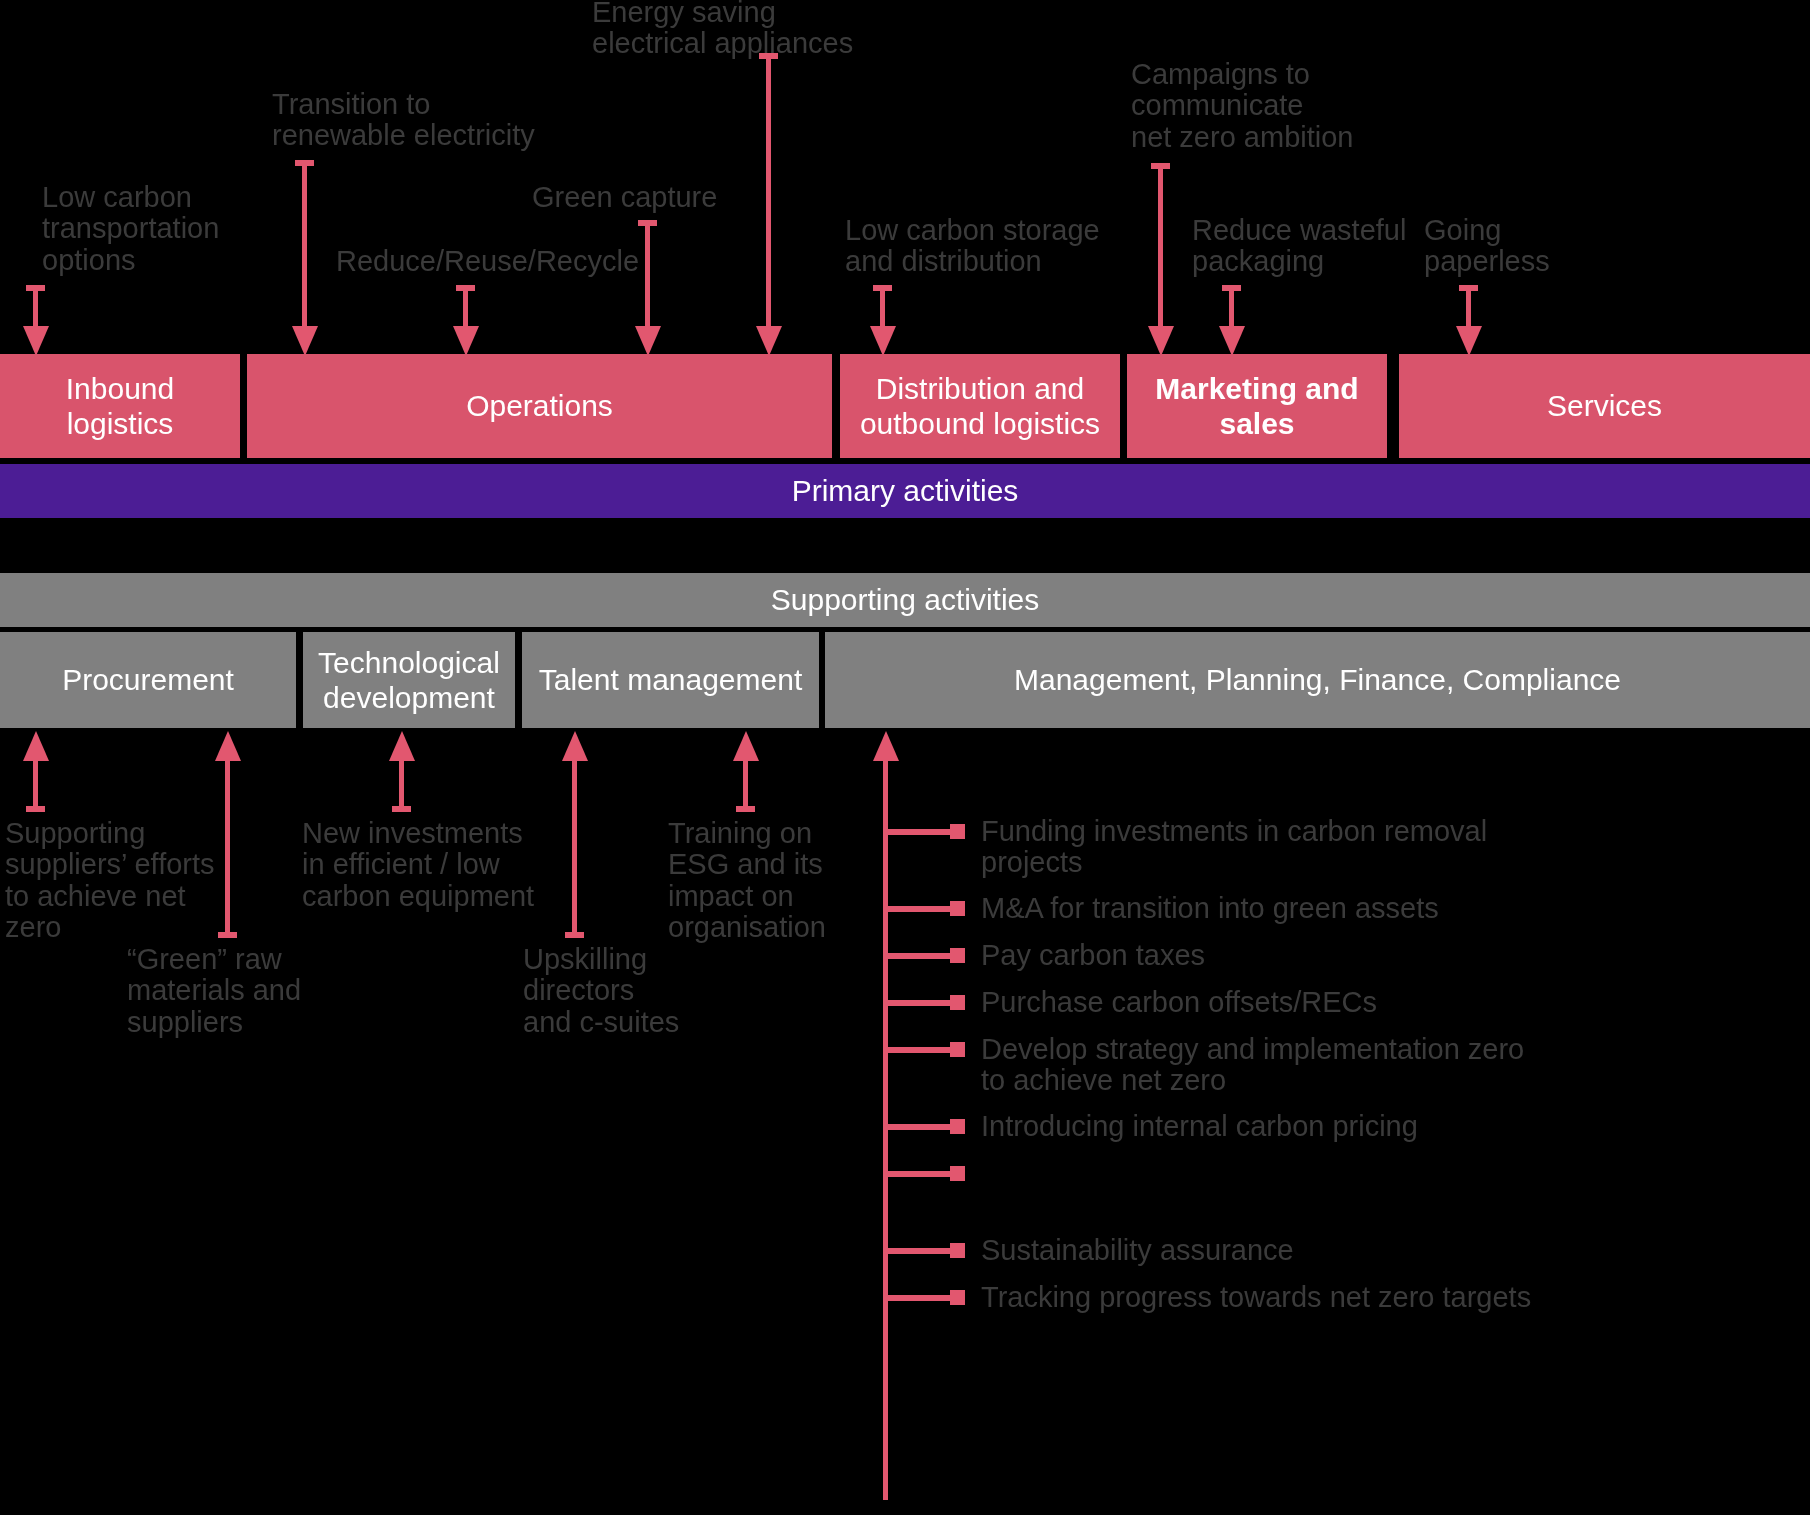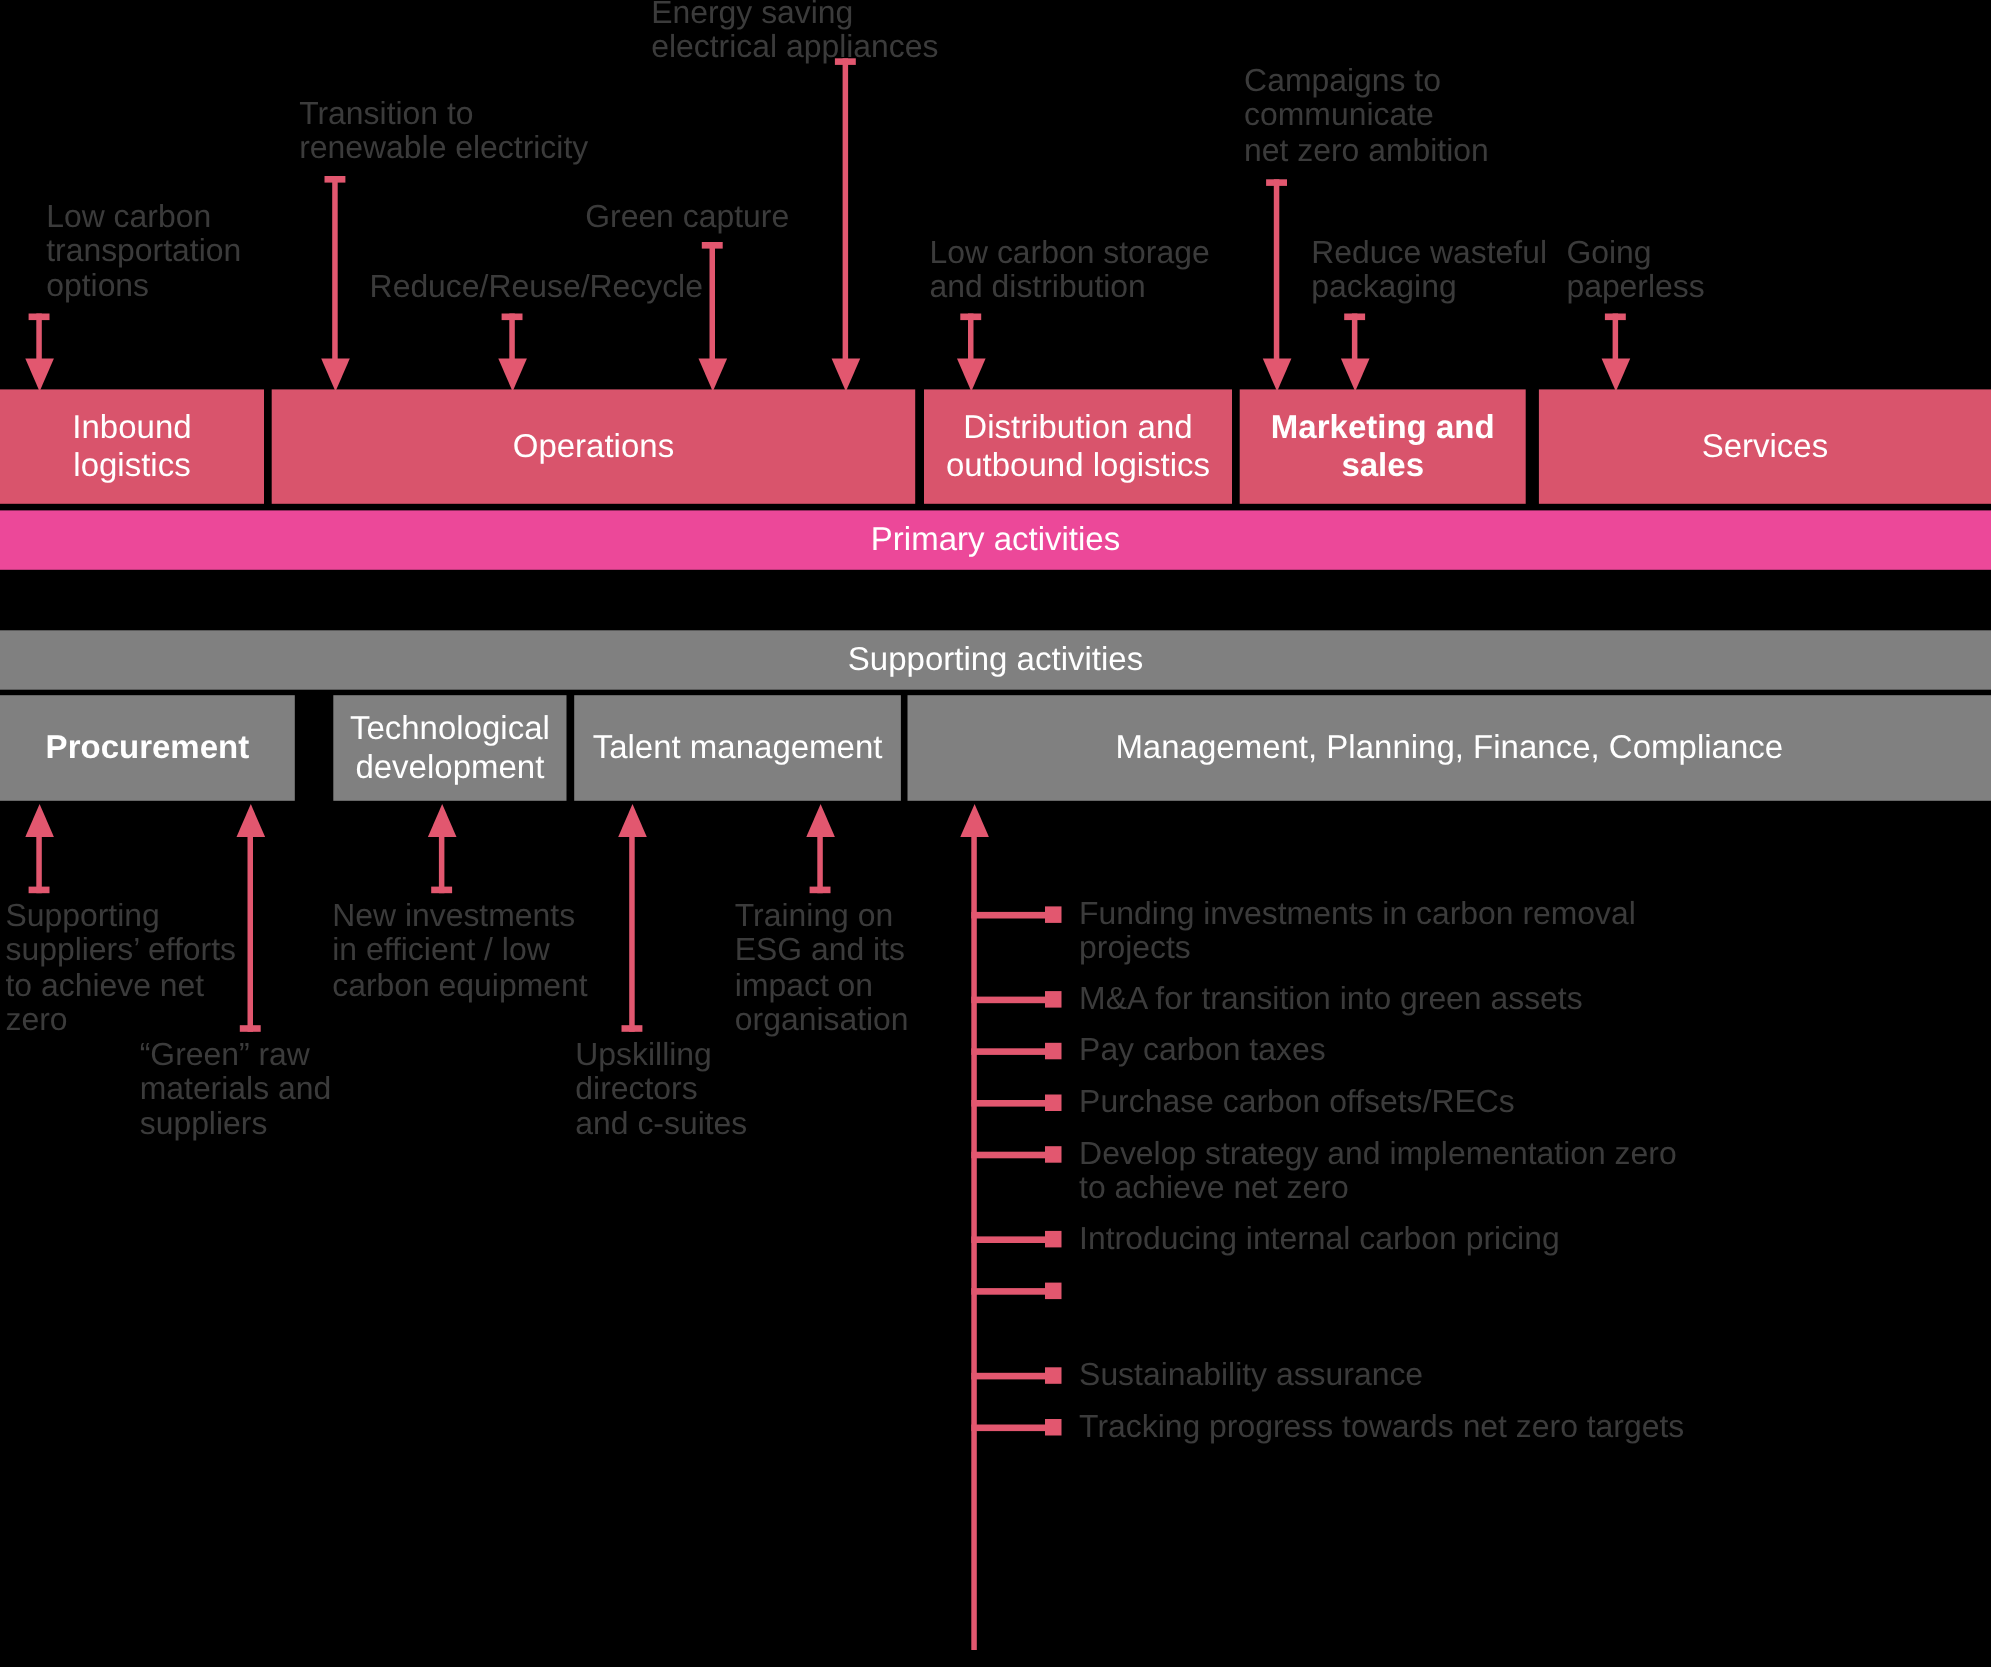--- a/index.html
+++ b/index.html
@@ -22,21 +22,21 @@
     padding:0 10px;
   }
   .box.pink{background:#d9546c;}
   .box.gray{background:#808080;}
 
   .bandlabel{
     position:absolute;
     display:flex;align-items:center;justify-content:center;
     color:#ffffff;font-size:30px;box-sizing:border-box;
   }
-  .bandlabel.pink{background:#ec4899;}
+  .bandlabel.pink{background:#4c1d95;}
   .bandlabel.gray{background:#808080;}
 
   
   .note{
     position:absolute;
     color:#3b3b3b;
     font-size:29px;
     line-height:1.08;
     white-space:pre-line;
     letter-spacing:0px;
@@ -140,21 +140,21 @@
 outbound logistics</div>
 
   <div class="box pink" style="left:1127px;top:354px;width:260px;height:104px;font-weight:bold;">Marketing and sales</div>
 
   <div class="box pink" style="left:1399px;top:354px;width:411px;height:104px;">Services</div>
 
   <div class="bandlabel pink" style="left:0px;top:464px;width:1810px;height:54px;">Primary activities</div>
 
   <div class="bandlabel gray" style="left:0px;top:573px;width:1810px;height:54px;">Supporting activities</div>
 
-  <div class="box gray" style="left:0px;top:632px;width:268px;height:96px;font-weight:bold;">Procurement</div>
+  <div class="box gray" style="left:0px;top:632px;width:296px;height:96px;">Procurement</div>
 
   <div class="box gray" style="left:303px;top:632px;width:212px;height:96px;">Technological
 development</div>
 
   <div class="box gray" style="left:522px;top:632px;width:297px;height:96px;">Talent management</div>
 
   <div class="box gray" style="left:825px;top:632px;width:985px;height:96px;">Management, Planning, Finance, Compliance</div>
 
   <div class="arrowup" style="left:23px;top:731px;"></div>
   <div class="vline" style="left:33px;top:760px;height:52px;"></div>

